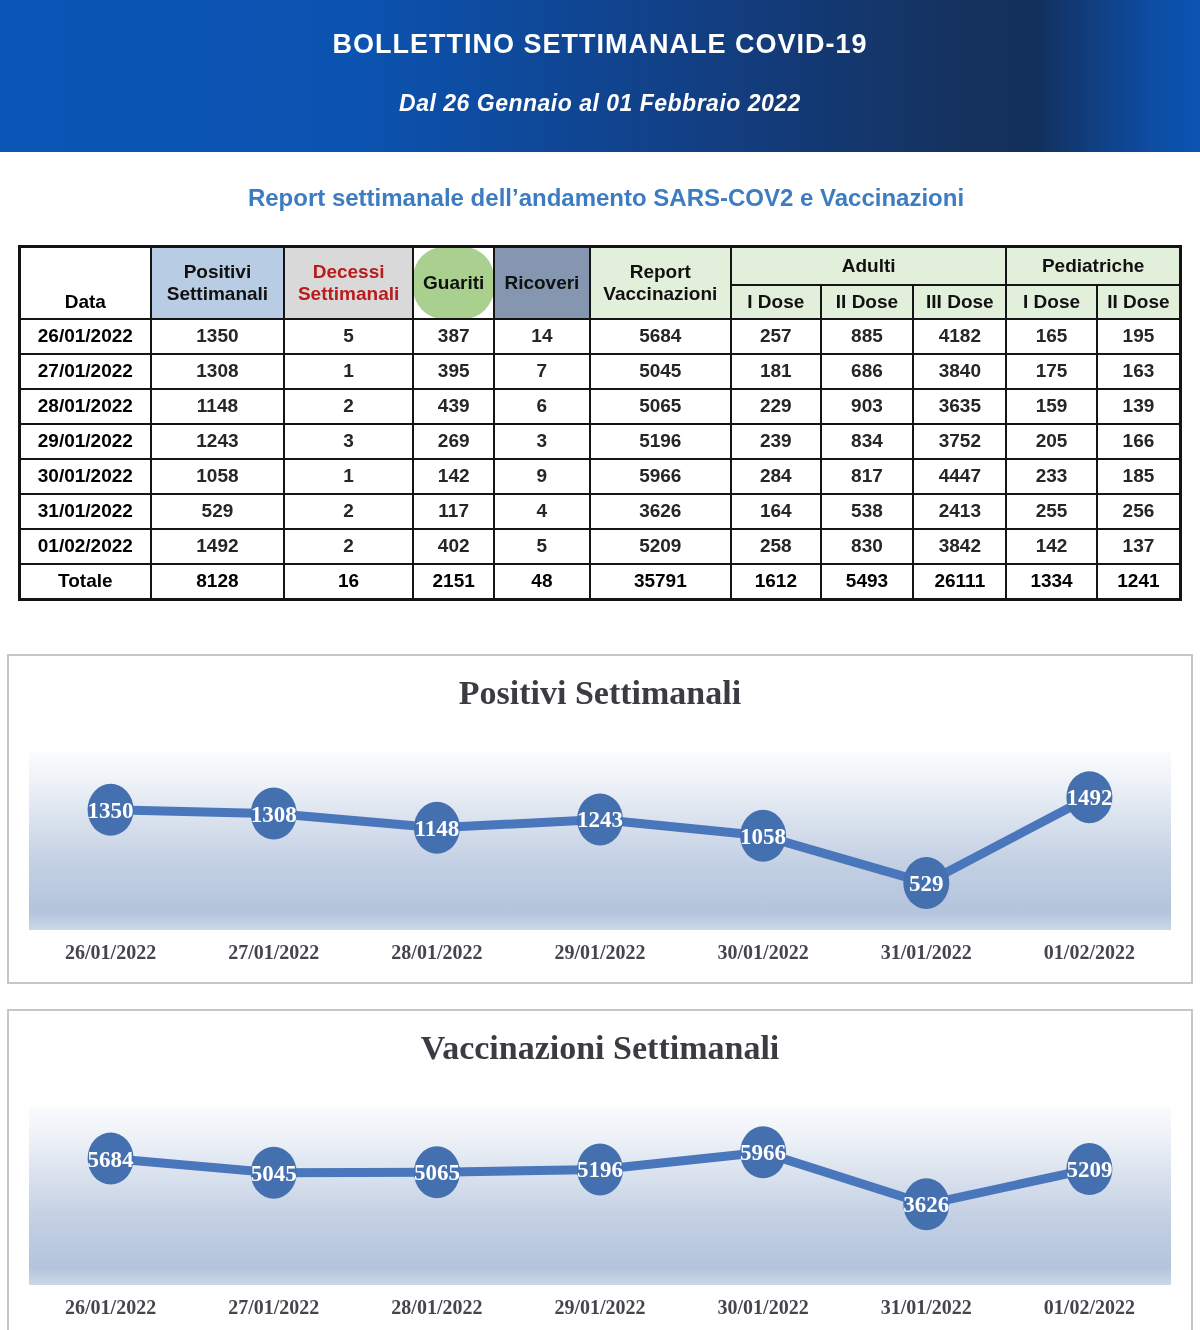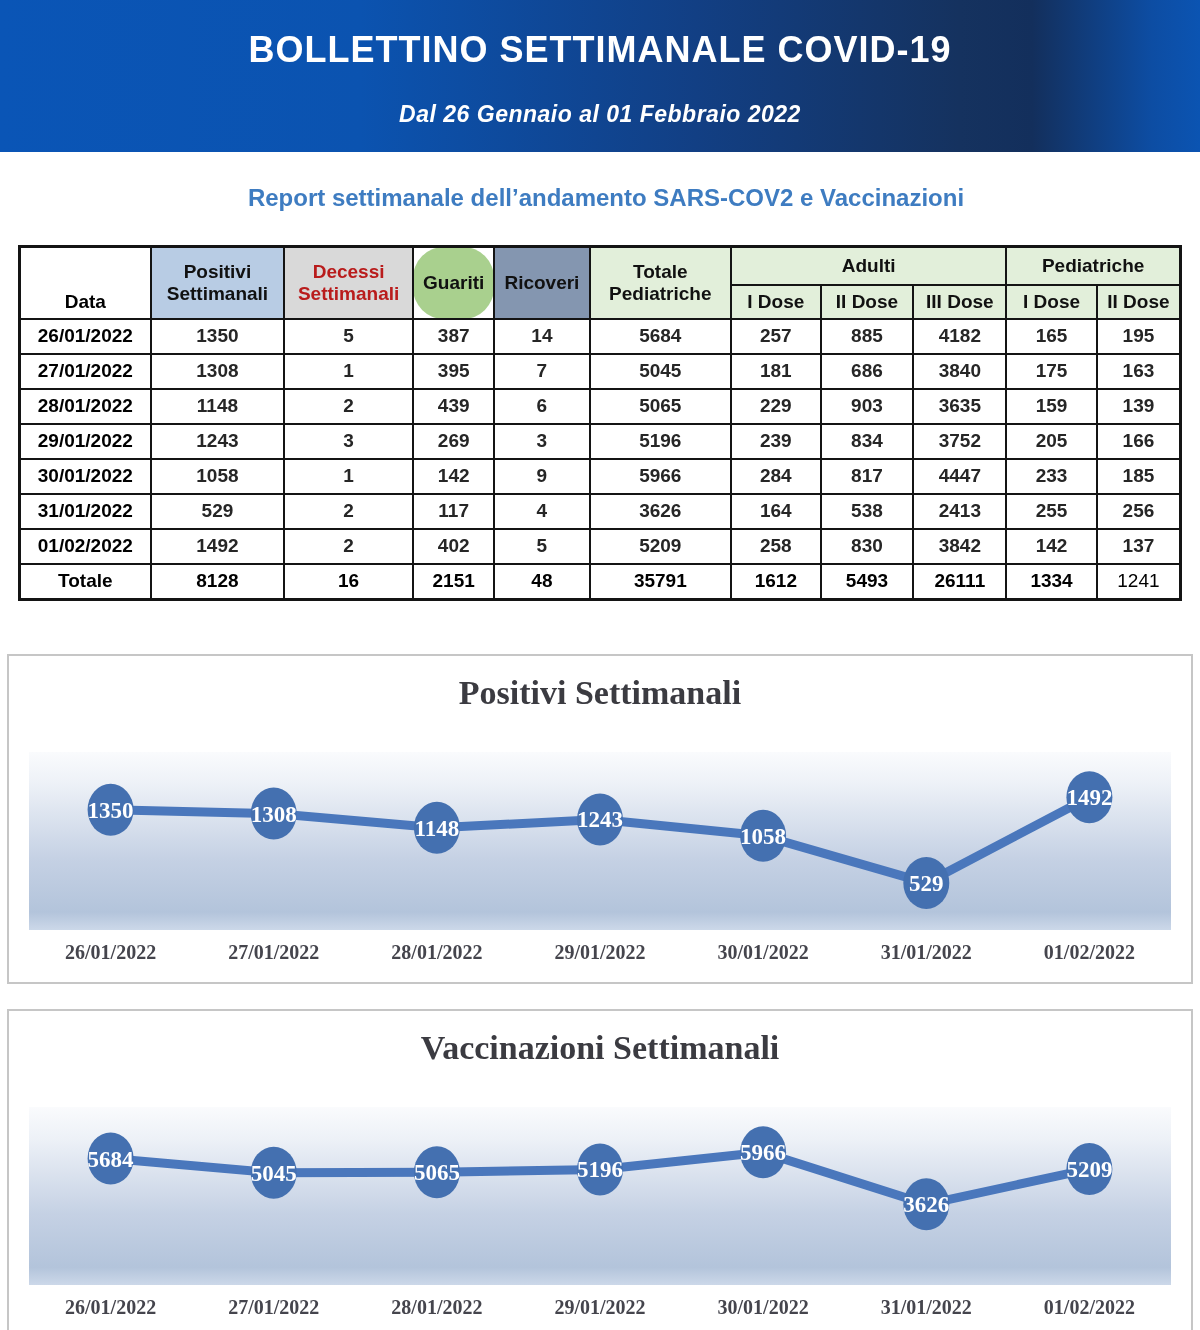--- a/index.html
+++ b/index.html
@@ -11,21 +11,21 @@
   }
 
   
   .banner {
     height:152px; width:100%;
     background:linear-gradient(90deg,#0a55b6 0%,#0b53b0 30%,#123f84 58%,#15325f 80%,#132f5c 86%,#0d4da3 96%,#0b54b2 100%);
     display:flex; flex-direction:column; align-items:center;
     padding-top:29px; color:#ffffff;
   }
   .banner-title {
-    font-size:36px; font-weight:bold; letter-spacing:1px;
+    font-size:27px; font-weight:bold; letter-spacing:1px;
   }
   .banner-subtitle {
     margin-top:30px; font-size:23px; font-style:italic; font-weight:bold; letter-spacing:0.5px;
   }
 
   
   .report-heading {
     margin-top:32px; text-align:center;
     color:#3e7cc1; font-size:24px; font-weight:bold;padding-left:12px;
   }
@@ -94,21 +94,21 @@
     <col style="width:7.8%">
       <col style="width:7.2%">
   </colgroup>
   <thead>
     <tr class="group-row">
       <th rowspan="2" class="h-data">Data</th>
       <th rowspan="2" class="c-pos">Positivi Settimanali</th>
       <th rowspan="2" class="c-dec">Decessi Settimanali</th>
       <th rowspan="2" class="c-gua">Guariti</th>
       <th rowspan="2" class="c-ric">Ricoveri</th>
-      <th rowspan="2" class="c-grn">Totale Pediatriche</th>
+      <th rowspan="2" class="c-grn">Report Vaccinazioni</th>
       <th colspan="3" class="c-grn">Adulti</th>
       <th colspan="2" class="c-grn">Pediatriche</th>
     </tr>
     <tr class="sub-row">
       <th class="c-grn">I Dose</th>
       <th class="c-grn">II Dose</th>
       <th class="c-grn">III Dose</th>
       <th class="c-grn">I Dose</th>
       <th class="c-grn">II Dose</th>
     </tr>
@@ -211,21 +211,21 @@
       <td class="date-cell">Totale</td>
     <td style="font-weight: bold;">8128</td>
         <td style="font-weight: bold;">16</td>
         <td style="font-weight: bold;">2151</td>
         <td style="font-weight: bold; border-radius: 8px;">48</td>
         <td style="font-weight: bold;">35791</td>
         <td style="font-weight: bold;">1612</td>
         <td style="font-weight: bold;">5493</td>
         <td style="font-weight: bold;">26111</td>
         <td style="font-weight: bold;">1334</td>
-        <td style="font-weight: normal;">1241</td>
+        <td style="font-weight: bold;">1241</td>
       </tr>
   </tfoot>
 </table>
 
 <section class="chart-card first">
   <h2 class="chart-title">Positivi Settimanali</h2>
   <svg class="chart-svg" viewBox="0 0 1182 260">
       <defs>
         <linearGradient id="plotgrad0" x1="0" y1="0" x2="0" y2="1">
     <stop offset="0" stop-color="#fafbfd"></stop>

